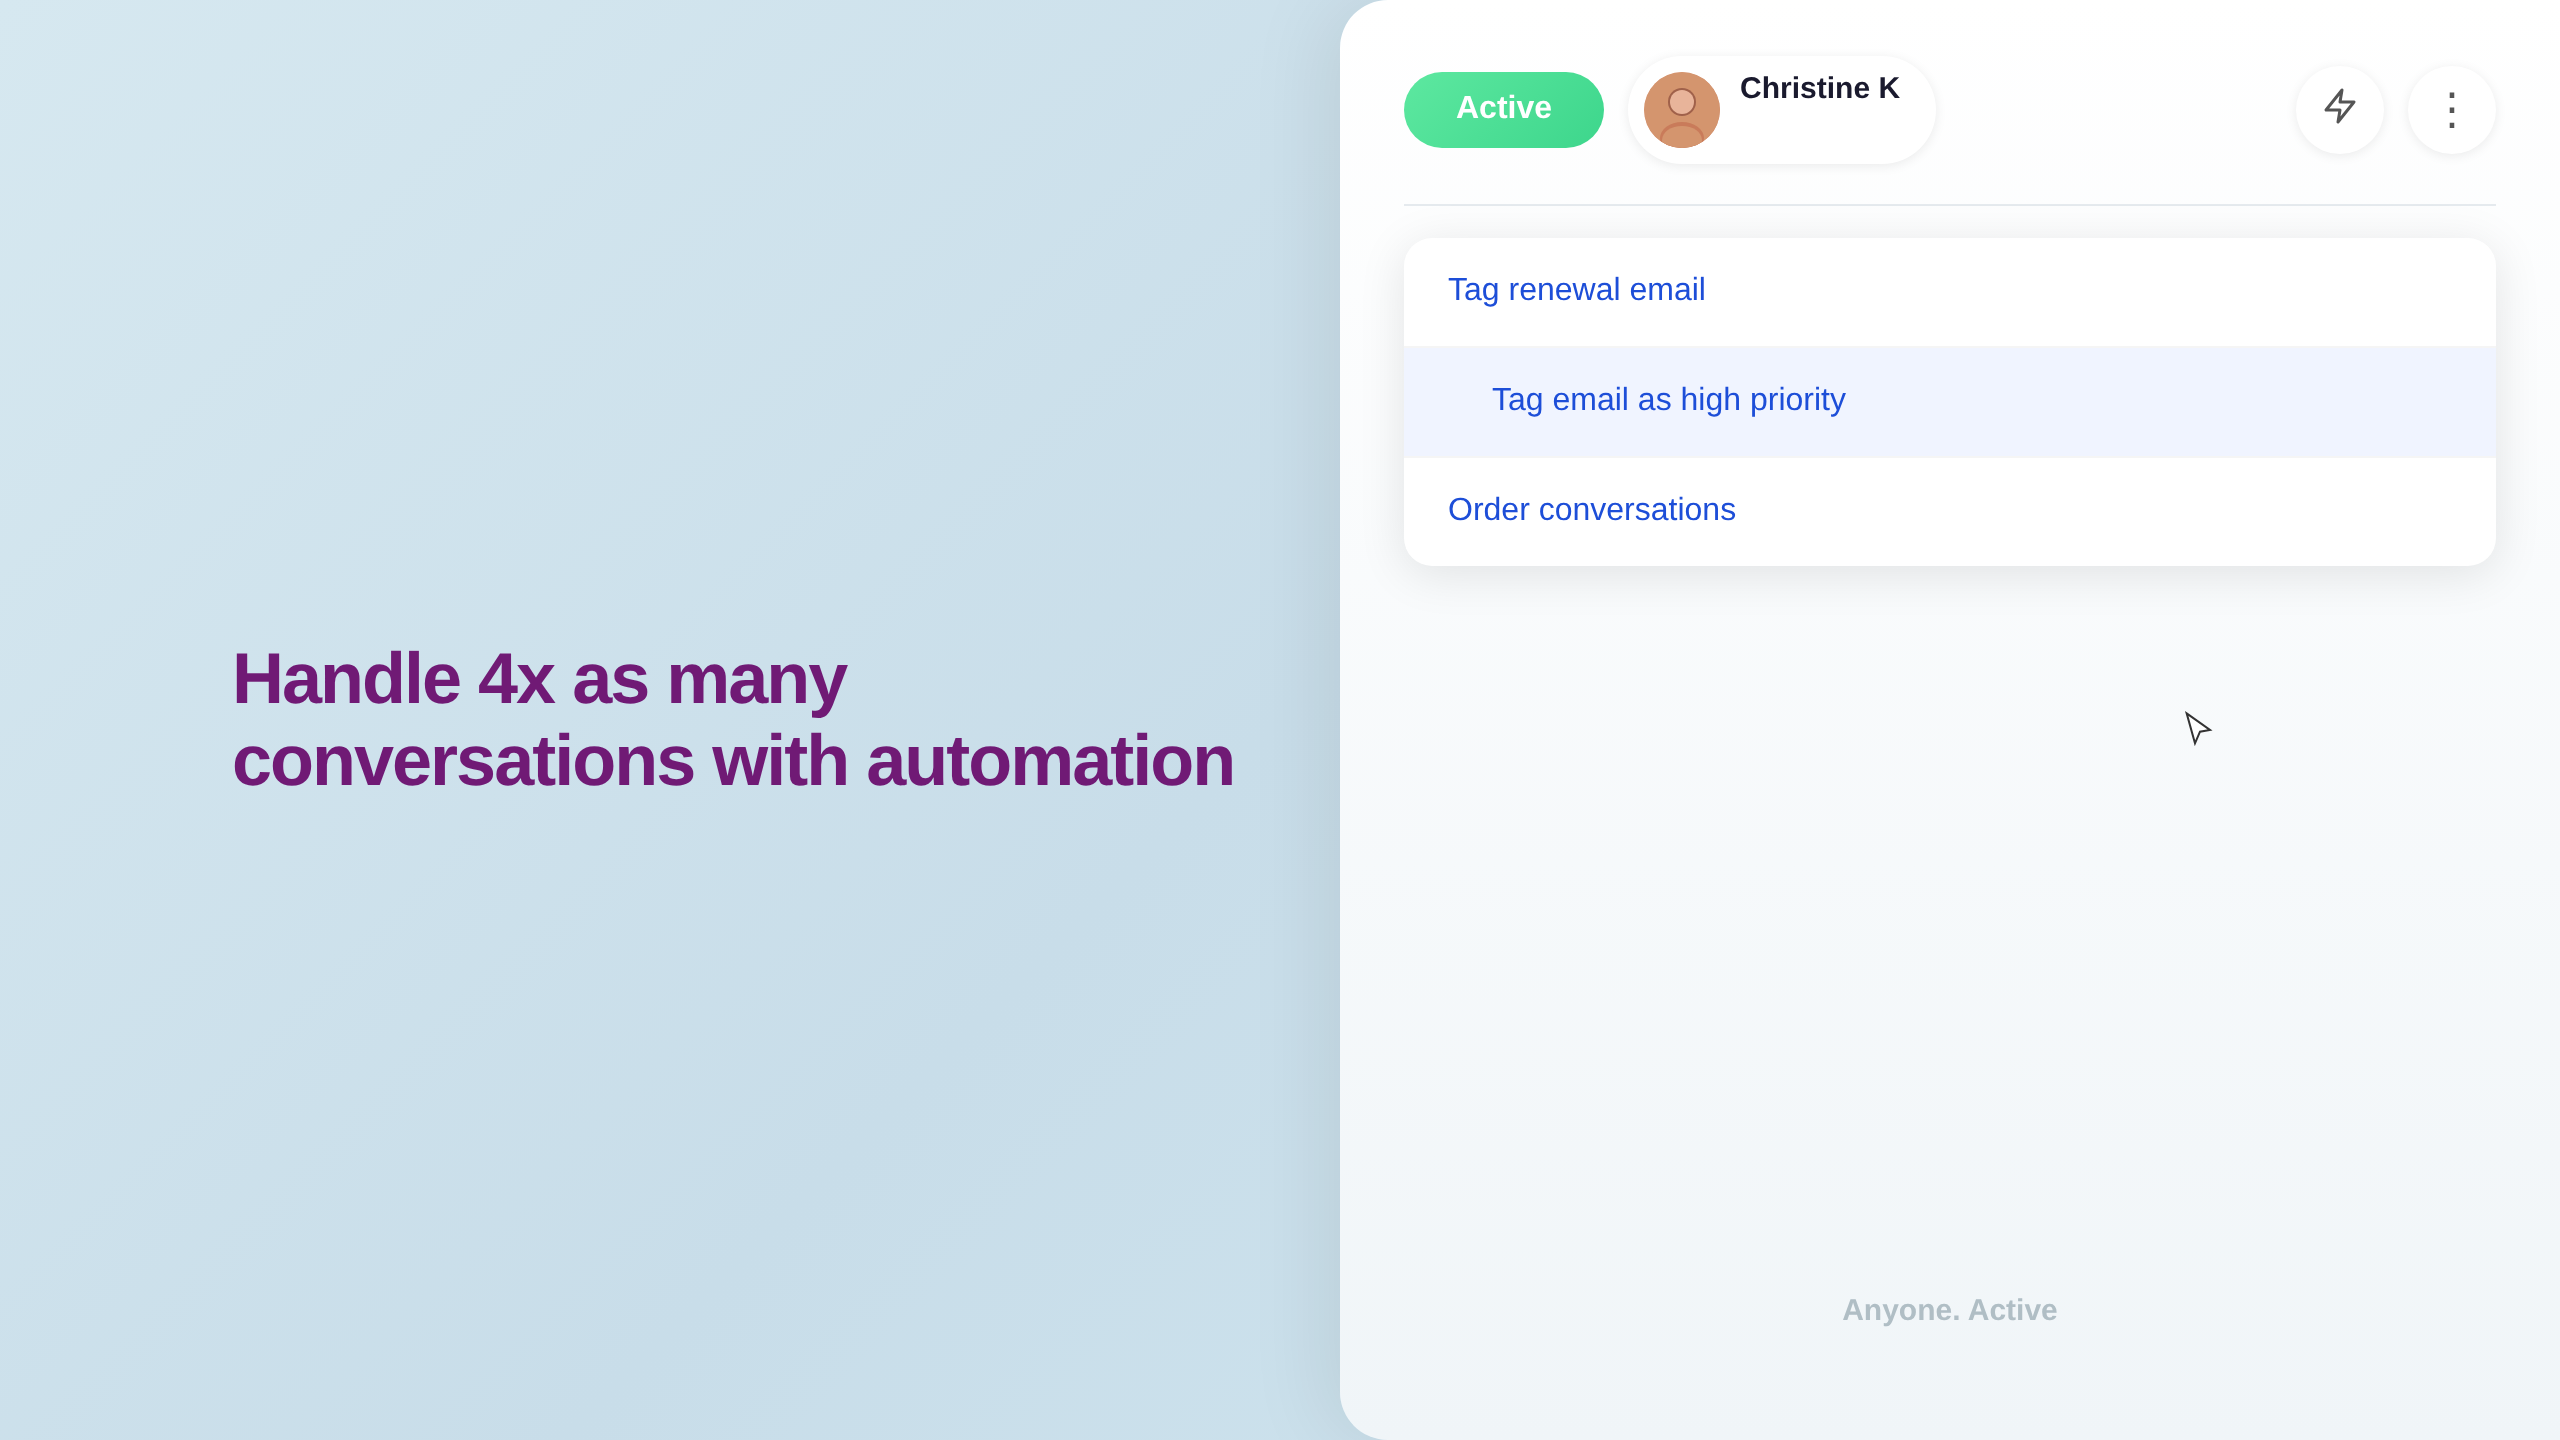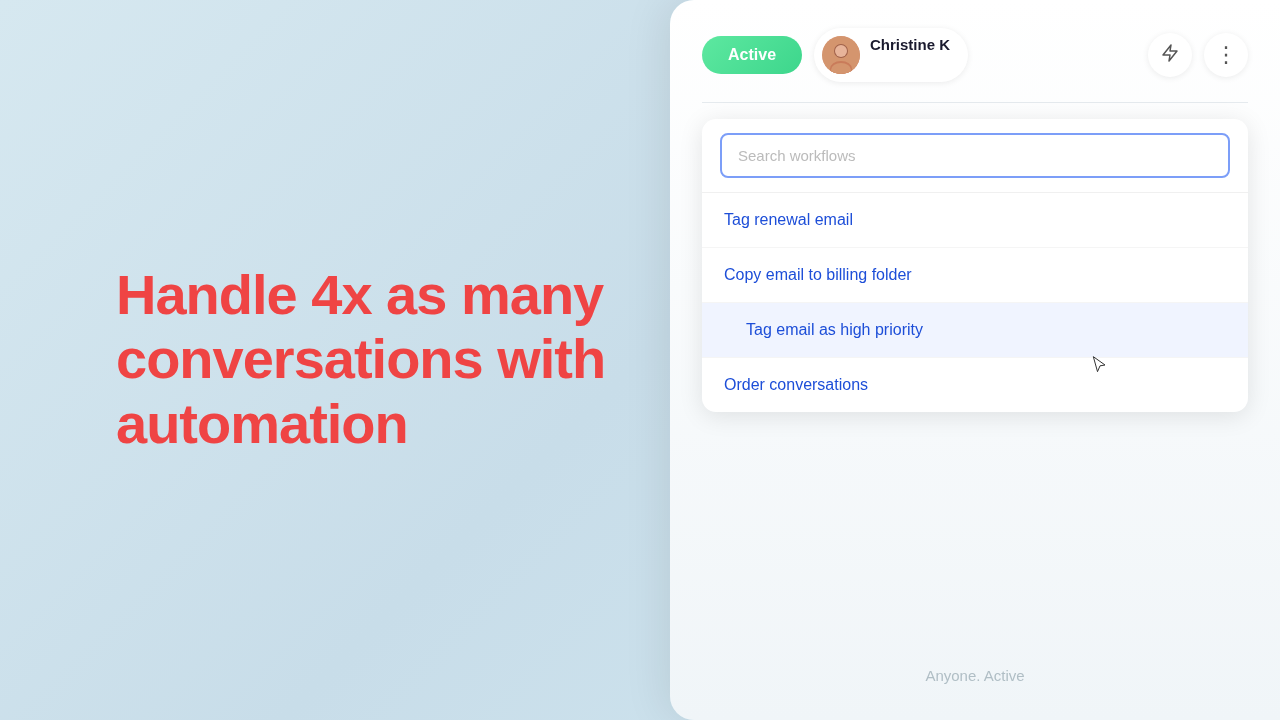--- a/index.html
+++ b/index.html
@@ -19,23 +19,23 @@
 
     .left-section {
       position: absolute;
       left: 116px;
       top: 50%;
       transform: translateY(-50%);
       width: 520px;
     }
 
     .hero-text {
-      font-size: 56px;
+      font-size: 36px;
       font-weight: 800;
-      color: #ef4444;
+      color: #701a75;
       line-height: 1.15;
       letter-spacing: -1px;
     }
 
     .right-panel {
       position: absolute;
       right: 0;
       top: 0;
       width: 610px;
       height: 720px;
@@ -161,26 +161,26 @@
       border-bottom: none;
     }
 
     .workflow-item.highlighted {
       background: #f0f4ff;
       padding-left: 44px;
     }
 
     .bottom-label {
       position: absolute;
-      bottom: 36px;
+      bottom: 56px;
       left: 50%;
       transform: translateX(-50%);
       color: #b0bec5;
       font-size: 15px;
-      font-weight: 400;
+      font-weight: 700;
       white-space: nowrap;
     }
 
     .cursor {
       position: absolute;
       width: 20px;
       height: 20px;
       pointer-events: none;
       z-index: 100;
     }
@@ -221,29 +221,23 @@
     </div>
 
     <div class="icon-btn">
       <span style="font-size:22px; color:#555; line-height:1;">⋮</span>
     </div>
   </div>
 
   <div class="divider-line"></div>
 
   <div class="dropdown-container">
-    <div class="search-box">
-      <input type="text" class="search-input" placeholder="Search workflows" style="">
-    </div>
 
     <div class="workflow-item">
       <span>Tag renewal email</span>
-    </div>
-    <div class="workflow-item">
-      <span>Copy email to billing folder</span>
     </div>
     <div class="workflow-item highlighted">
       <span>Tag email as high priority</span>
     </div>
     <div class="workflow-item">
       <span>Order conversations</span>
     </div>
   </div>
 
   <div class="bottom-label">Anyone. Active</div>

